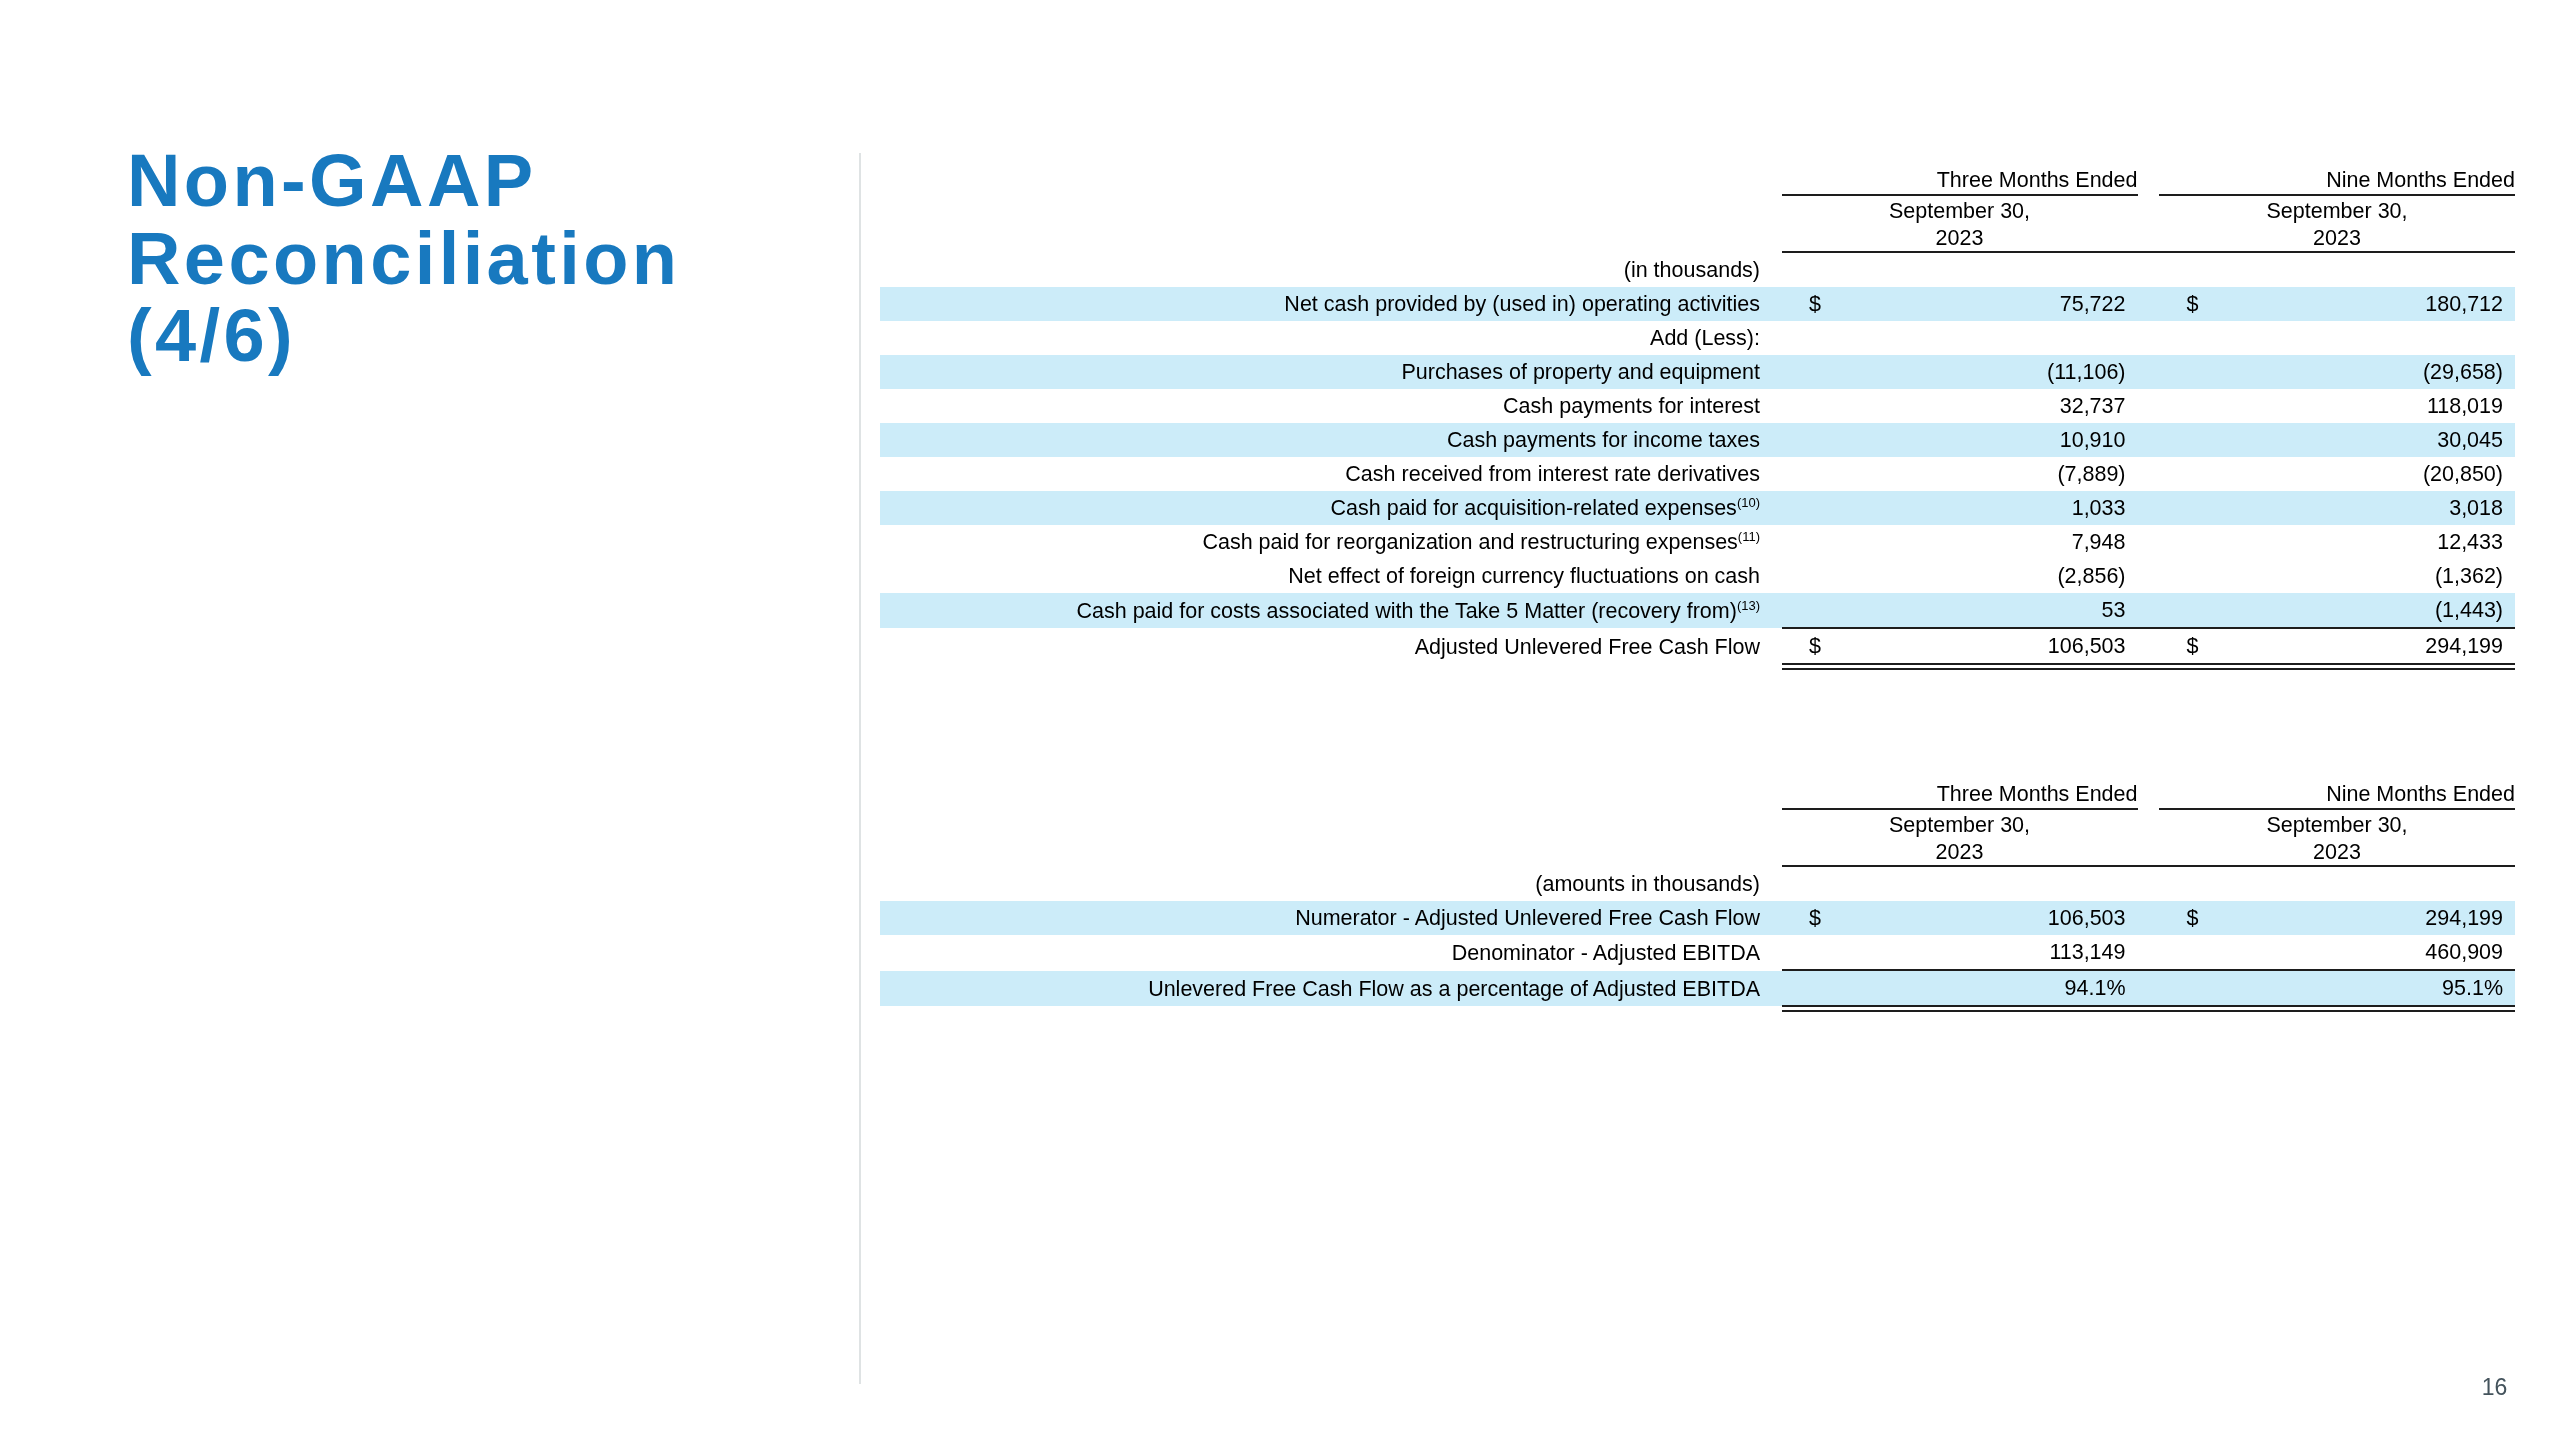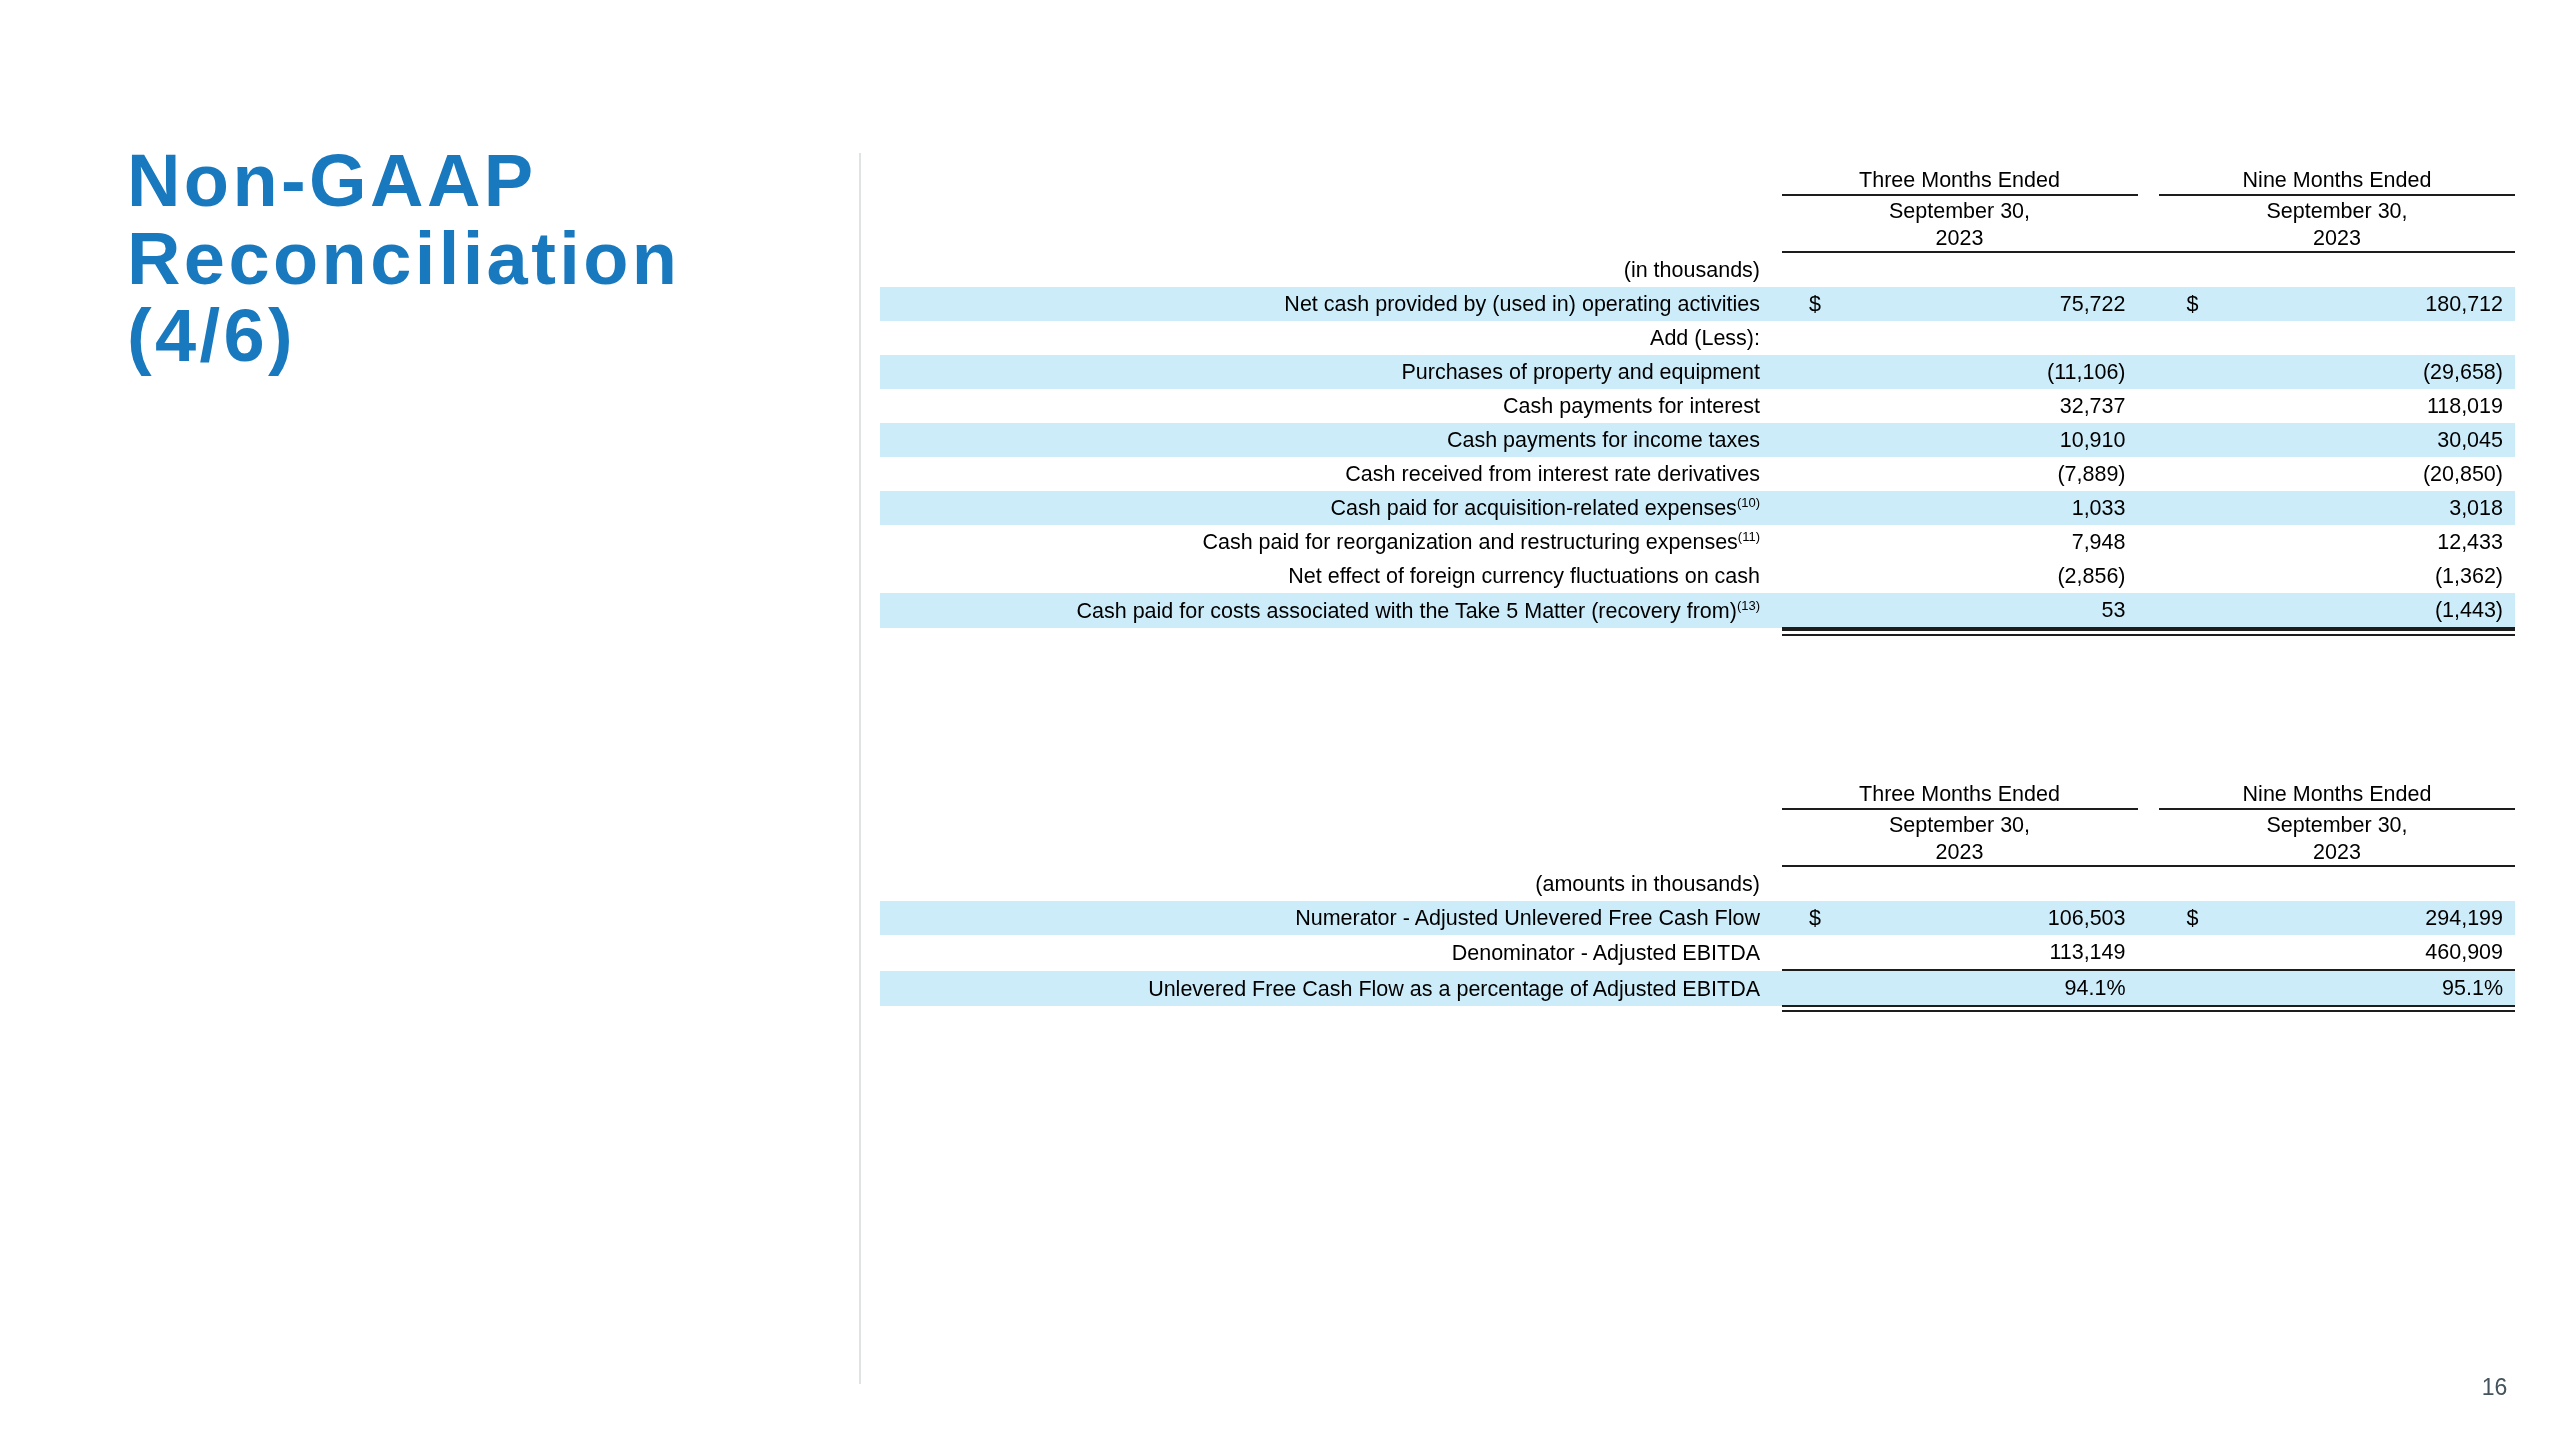--- a/index.html
+++ b/index.html
@@ -67,21 +67,21 @@
   .fin-table col.c-mid   { width: 21.5px;  }
 
   .fin-table td, .fin-table th {
     padding: 0;
     vertical-align: bottom;
     font-weight: normal;
   }
 
   
   .hdr {
-    text-align: center;
+    text-align: right;
     font-weight: 700;
     font-size: 21.5px;
     height: 31px;
     line-height: 27.5px;
     white-space: nowrap;
   }
   .hdr-sub {
     text-align: center;
     font-weight: 700;
     font-size: 21.5px;
@@ -267,20 +267,27 @@
     </tr>
 
     <tr class="singrule">
       <td></td>
         <td></td>
         <td class="sl"></td>
         <td class="sl"></td>
         <td class="sl"></td>
     </tr>
 
+    <tr class="row">
+      <td class="lbl"><span>Adjusted Unlevered Free Cash Flow</span></td>
+      <td></td>
+      <td class="num has-cur"><span class="cur">$</span><span>106,503</span></td>
+      <td></td>
+      <td class="num has-cur"><span class="cur">$</span><span>294,199</span></td>
+    </tr>
 
     <tr class="dblrule">
       <td></td>
         <td></td>
         <td class="dl"></td>
         <td class="dl"></td>
         <td class="dl"></td>
     </tr>
   </tbody>
 </table>

